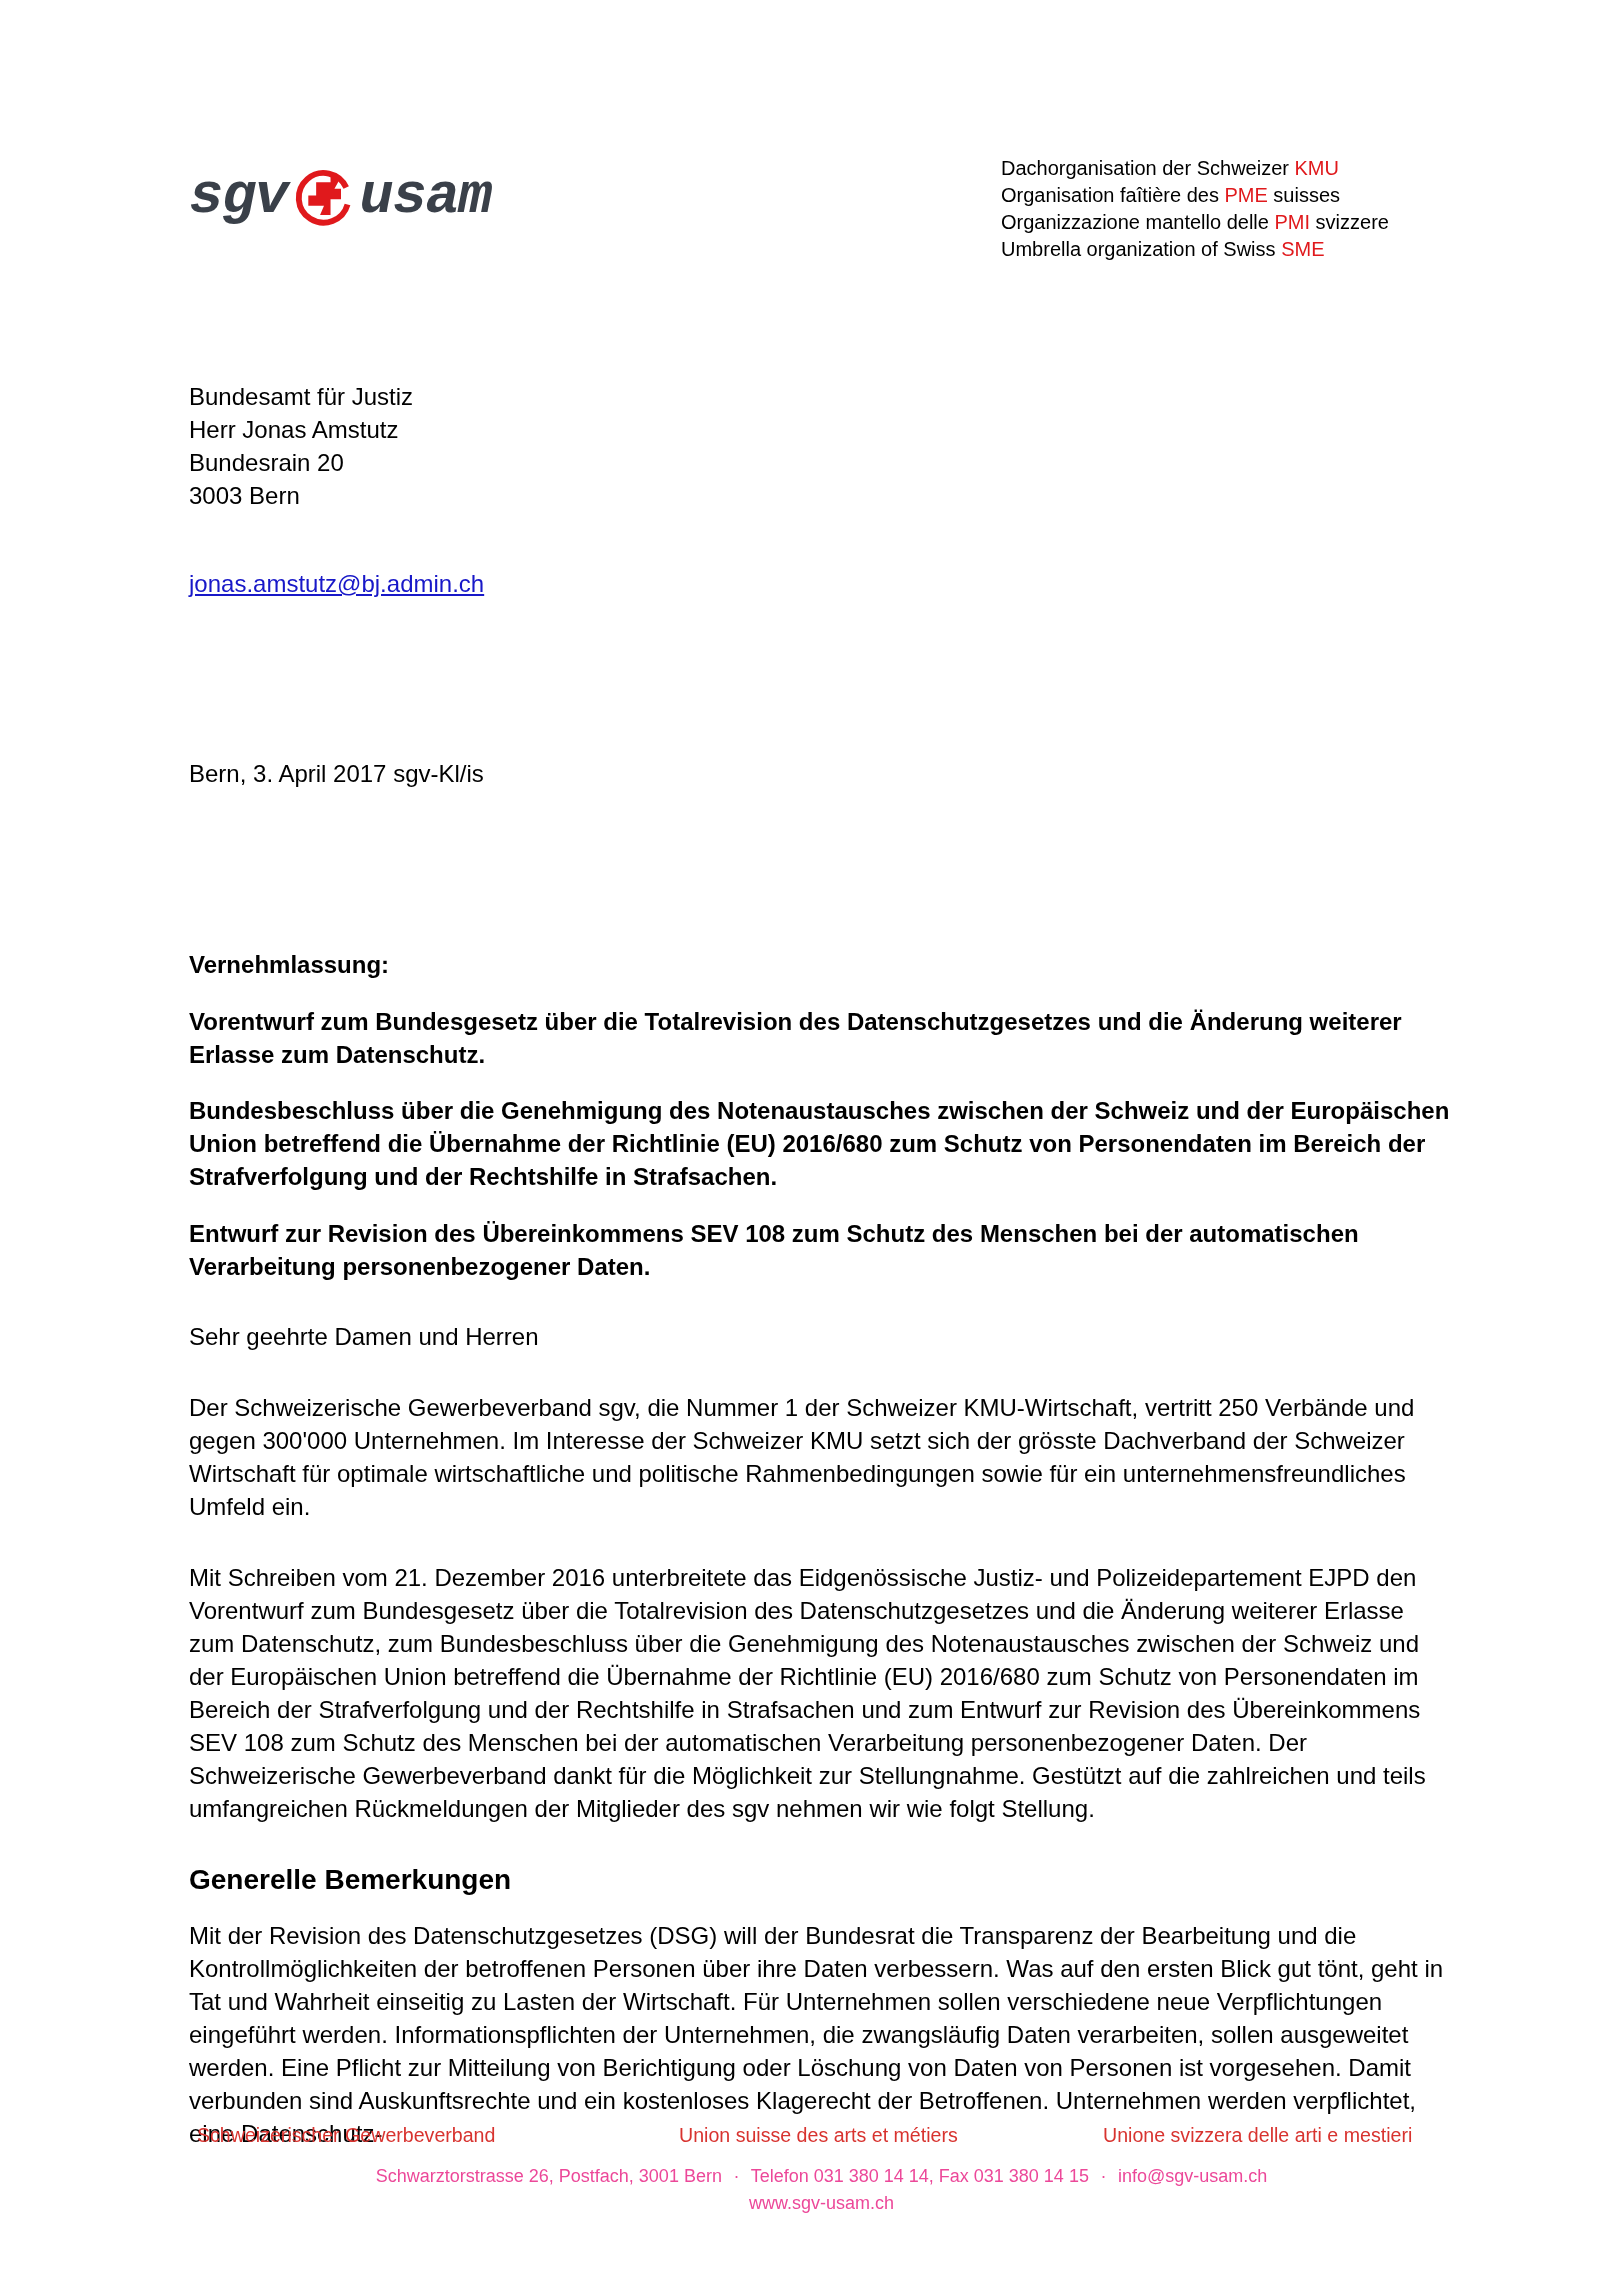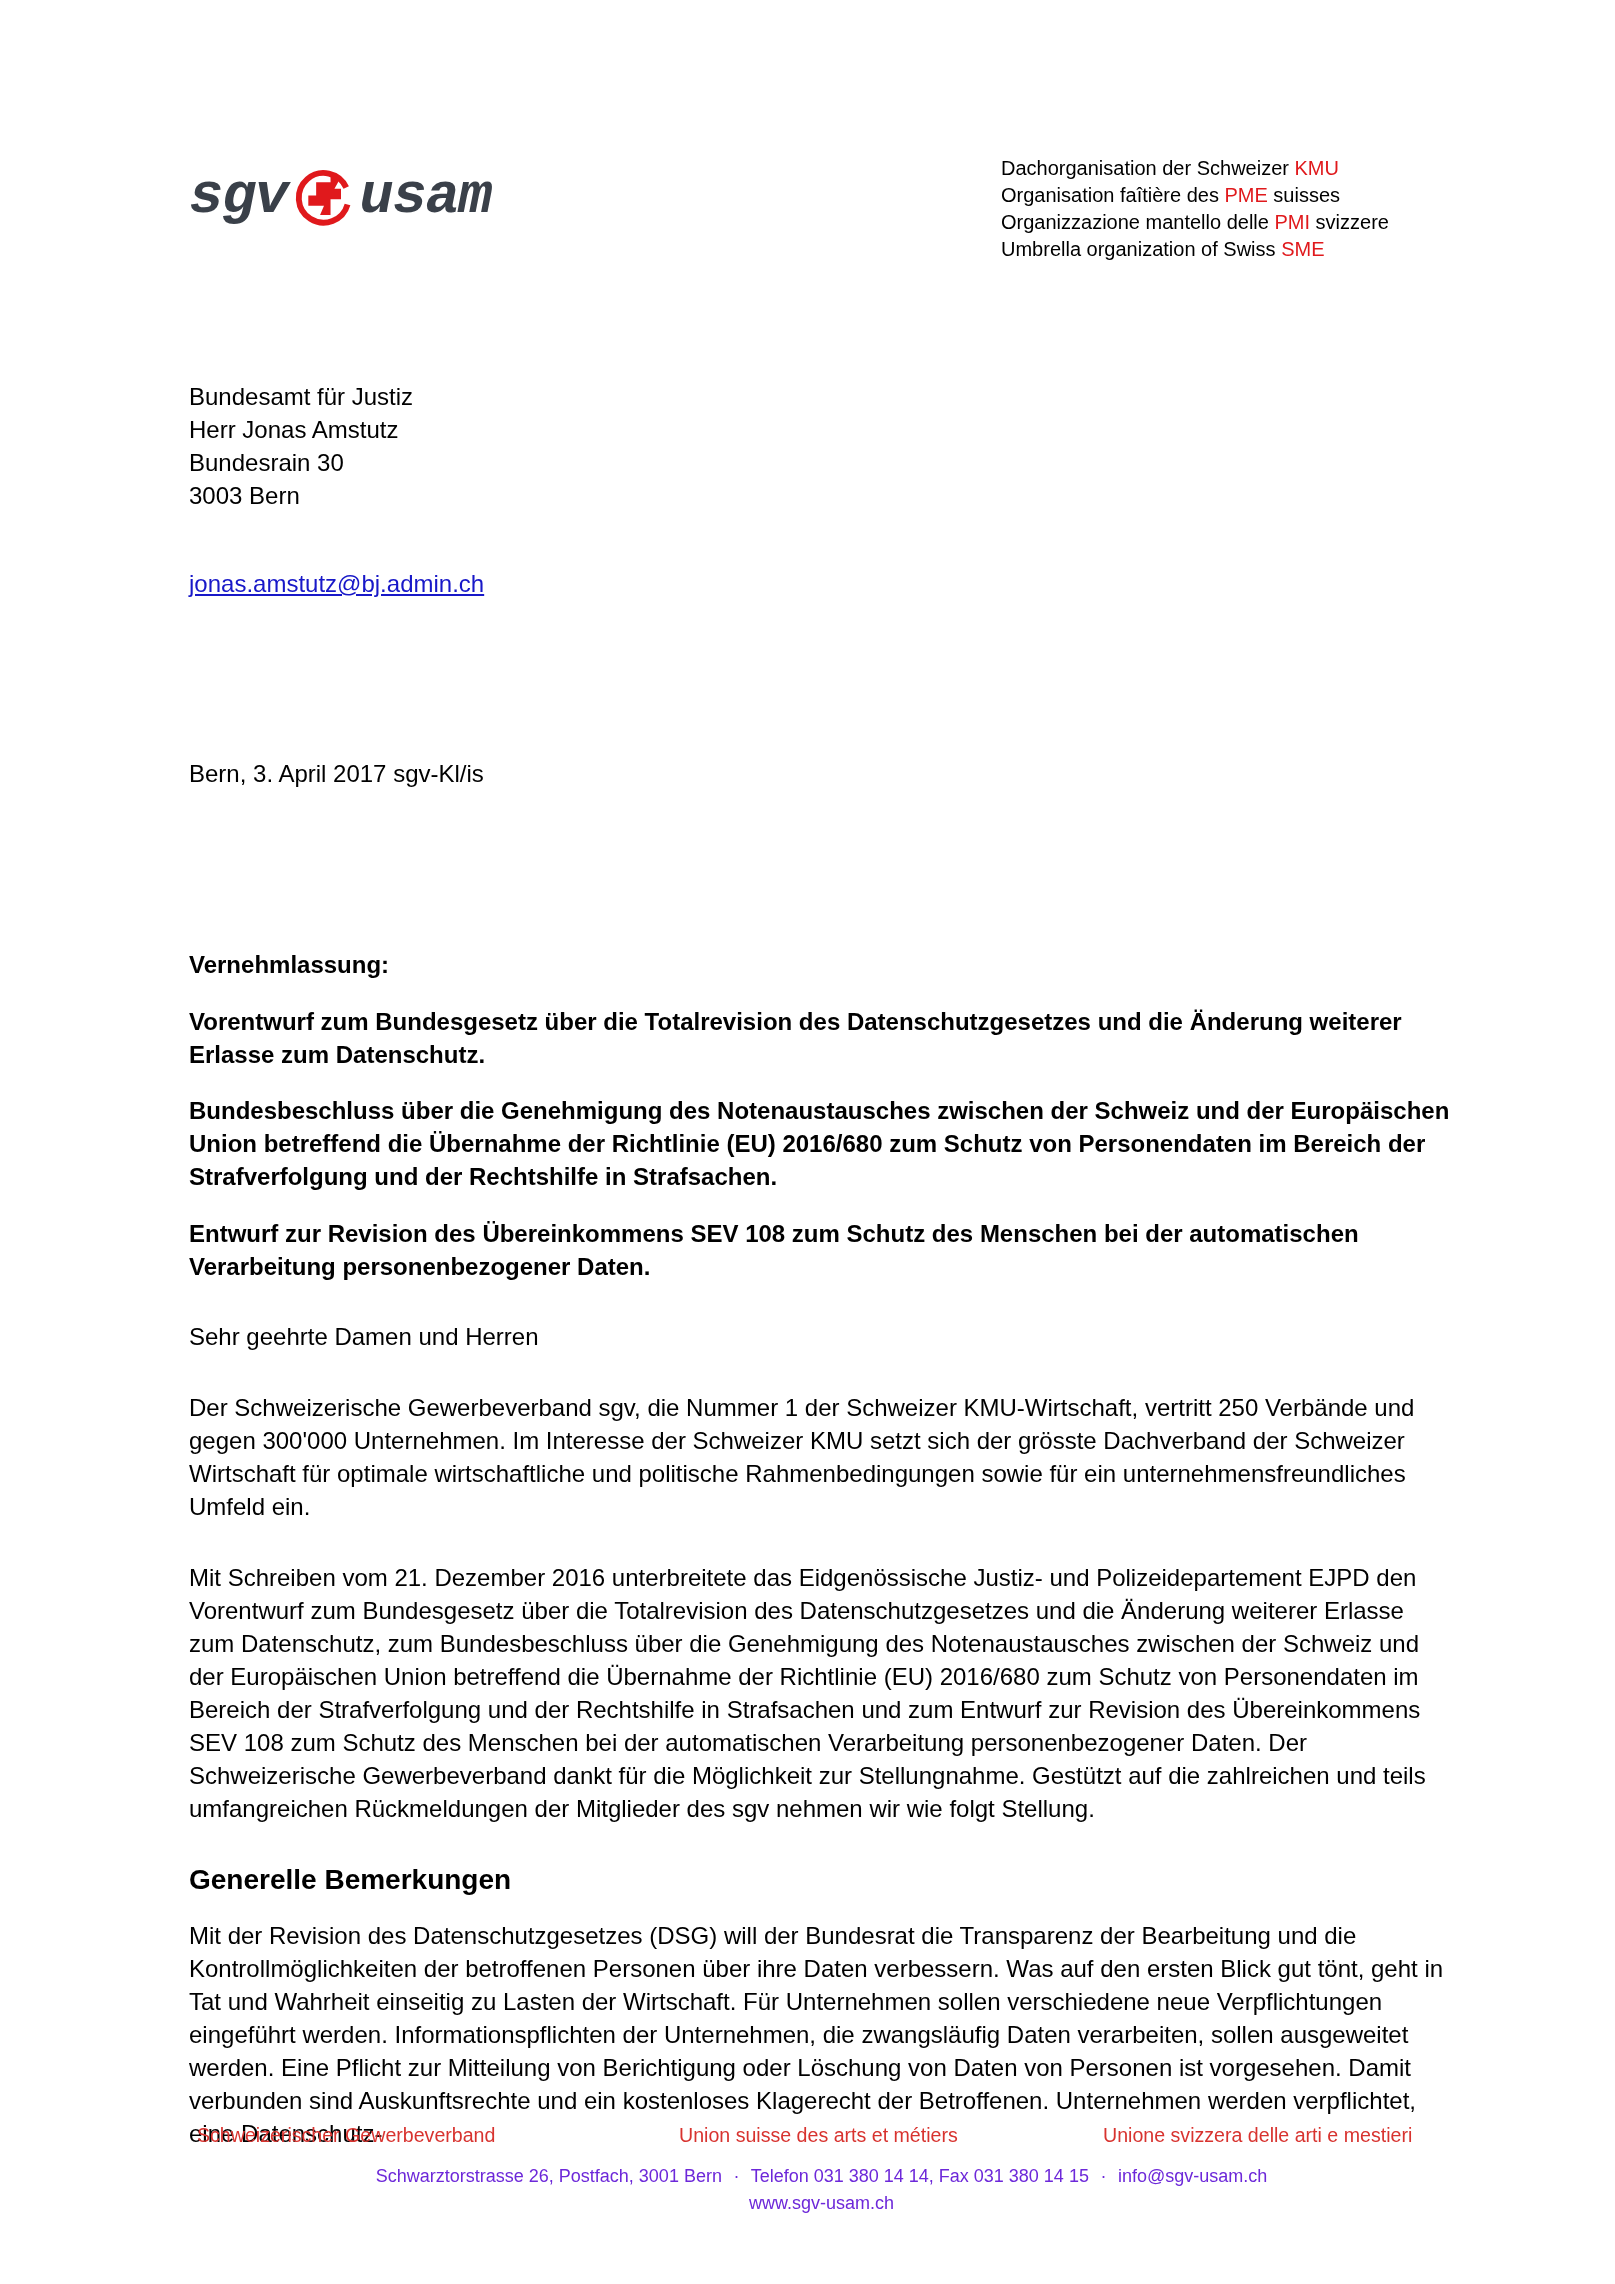--- a/index.html
+++ b/index.html
@@ -143,21 +143,21 @@
   .footer-names span { position: absolute; top: 0; white-space: nowrap; }
   .fn-de { left: 0px; }
   .fn-fr { left: 482px; }
   .fn-it { left: 906px; }
 
   .footer-contact {
     margin-top: 10.4px;
     text-align: center;
     font-size: 18px;
     line-height: 27px;
-    color: #6d28d9;
+    color: #ec4899;
   }
   .footer-contact .sep { padding: 0 6.5px; }
 </style>
 </head>
 <body>
 
 <div class="page">
 
   <div class="letterhead">
 
@@ -178,21 +178,21 @@
       <div><span>Dachorganisation der Schweizer </span><span class="accent">KMU</span><span></span></div>
       <div><span>Organisation faîtière des </span><span class="accent">PME</span><span> suisses</span></div>
       <div><span>Organizzazione mantello delle </span><span class="accent">PMI</span><span> svizzere</span></div>
       <div><span>Umbrella organization of Swiss </span><span class="accent">SME</span><span></span></div>
     </div>
   </div>
 
   <div class="address-block">
     <div>Bundesamt für Justiz</div>
     <div>Herr Jonas Amstutz</div>
-    <div>Bundesrain 30</div>
+    <div>Bundesrain 20</div>
     <div>3003 Bern</div>
   </div>
 
   <div class="email-line">
     <a class="email-link" href="#">jonas.amstutz@bj.admin.ch</a>
   </div>
 
   <div class="date-line">Bern, 3. April 2017 sgv-Kl/is</div>
 
   <div class="body-area">

